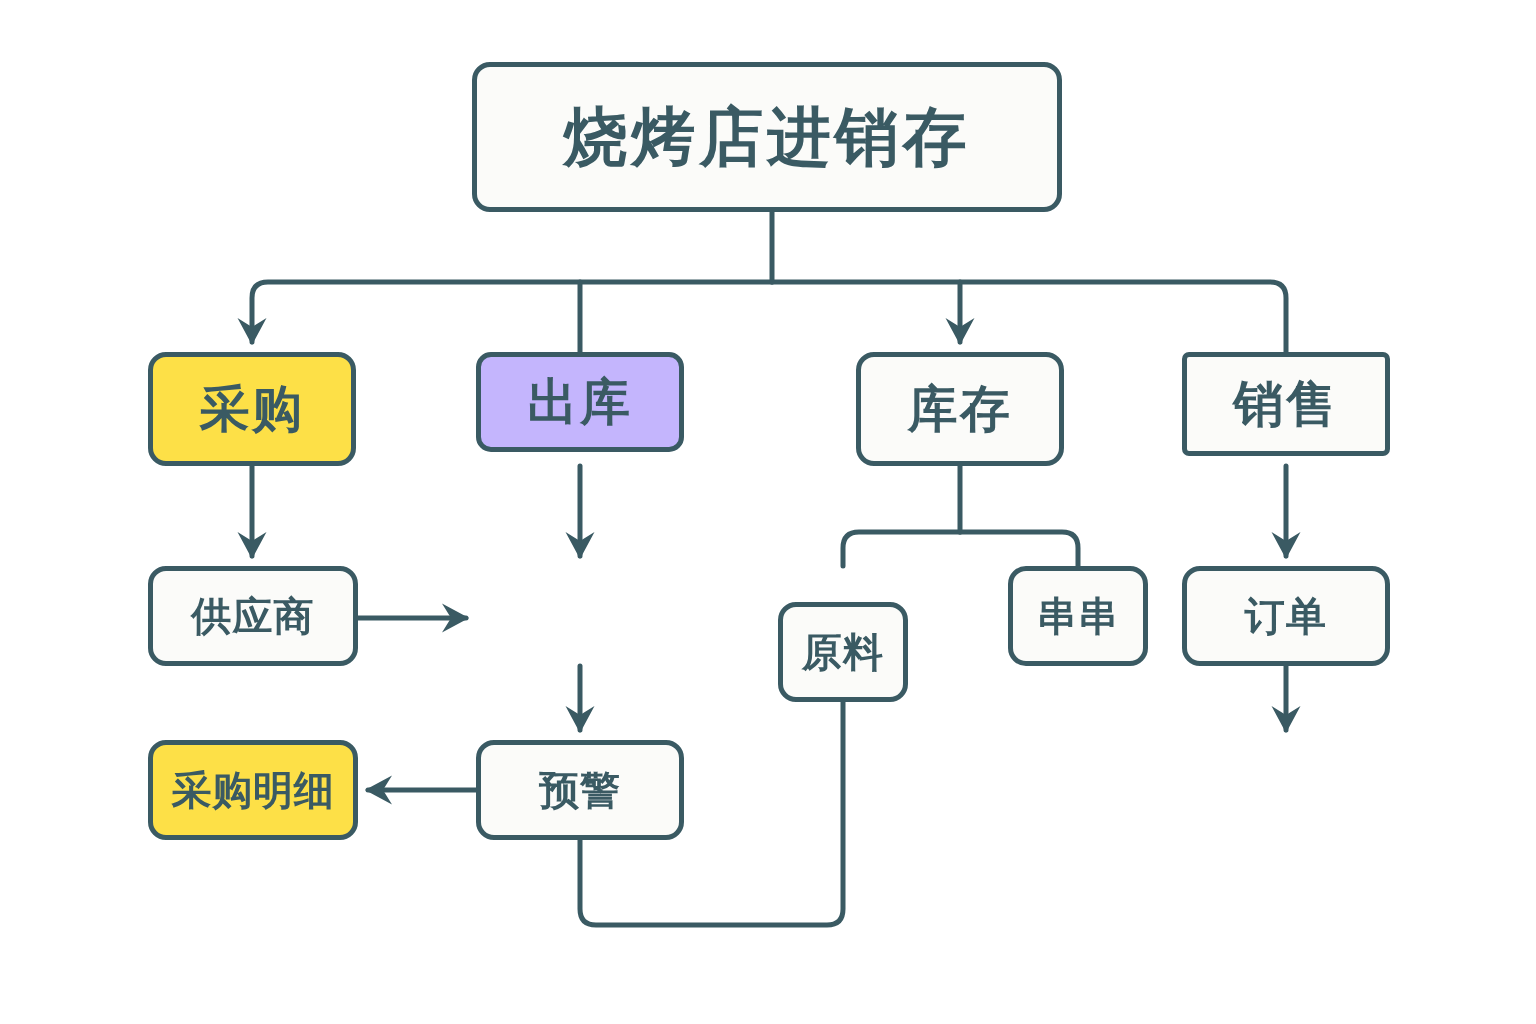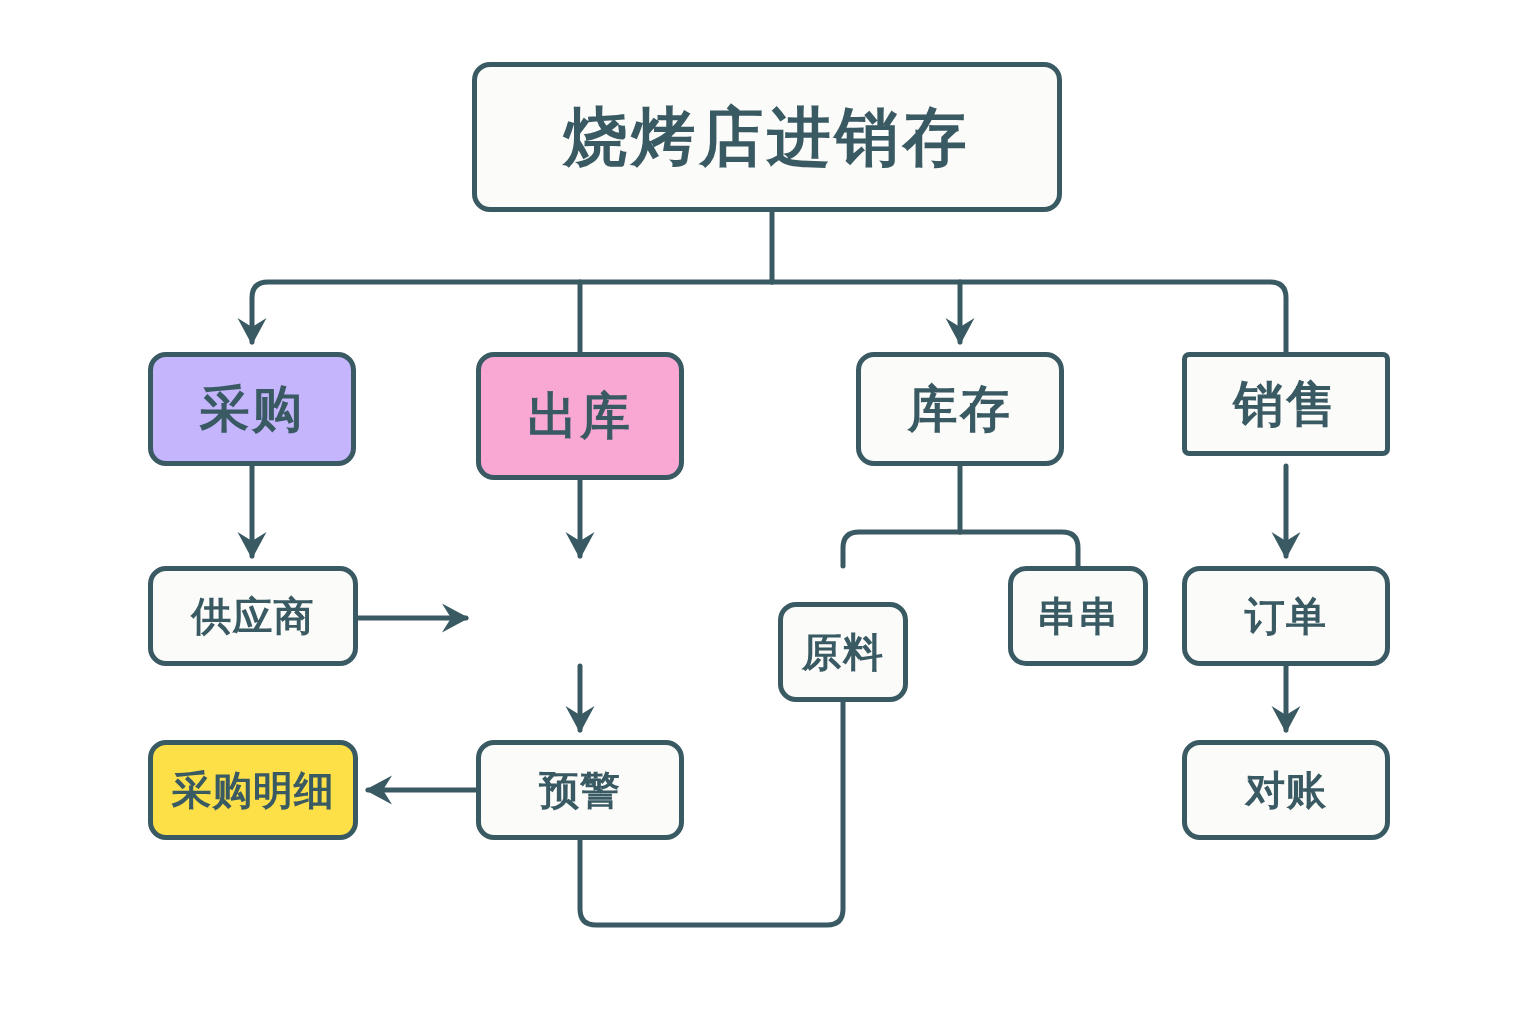--- a/index.html
+++ b/index.html
@@ -92,25 +92,25 @@
       <path d="M 1286,466 L 1286,556" marker-end="url(#arrowhead)"></path>
 
       <path d="M 1286,666 L 1286,730" marker-end="url(#arrowhead)"></path>
     </g>
   </svg>
 
   <div class="node lvl-root" style="left: 472px; top: 62px; width: 590px; height: 150px; border-color: rgb(58, 90, 99); background: rgb(251, 251, 249); color: rgb(58, 90, 99);">
     <span class="node-label">烧烤店进销存</span>
   </div>
 
-  <div class="node lvl-2" style="left: 148px; top: 352px; width: 208px; height: 114px; border-color: rgb(58, 90, 99); background: #c4b5fd; color: rgb(58, 90, 99);">
+  <div class="node lvl-2" style="left: 148px; top: 352px; width: 208px; height: 114px; border-color: rgb(58, 90, 99); background: #fde047; color: rgb(58, 90, 99);">
     <span class="node-label">采购</span>
   </div>
 
-  <div class="node lvl-2" style="left: 476px; top: 352px; width: 208px; height: 128px; border-color: rgb(58, 90, 99); background: #f9a8d4; color: rgb(58, 90, 99);">
+  <div class="node lvl-2" style="left: 476px; top: 352px; width: 208px; height: 100px; border-color: rgb(58, 90, 99); background: #c4b5fd; color: rgb(58, 90, 99); border-radius: 15px;">
     <span class="node-label">出库</span>
   </div>
 
   <div class="node lvl-2" style="left: 856px; top: 352px; width: 208px; height: 114px; border-color: rgb(58, 90, 99); background: rgb(251, 251, 249); color: rgb(58, 90, 99);">
     <span class="node-label">库存</span>
   </div>
 
   <div class="node lvl-2" style="left: 1182px; top: 352px; width: 208px; height: 104px; border-color: rgb(58, 90, 99); background: rgb(251, 251, 249); color: rgb(58, 90, 99); border-radius: 7px;">
     <span class="node-label">销售</span>
   </div>
@@ -133,17 +133,14 @@
   </div>
 
   <div class="node lvl-4" style="left: 148px; top: 740px; width: 210px; height: 100px; border-color: rgb(58, 90, 99); background: #fde047; color: rgb(58, 90, 99);">
     <span class="node-label">采购明细</span>
   </div>
 
   <div class="node lvl-4" style="left: 476px; top: 740px; width: 208px; height: 100px; border-color: rgb(58, 90, 99); background: rgb(251, 251, 249); color: rgb(58, 90, 99);">
     <span class="node-label">预警</span>
   </div>
 
-  <div class="node lvl-4" style="left: 1182px; top: 740px; width: 208px; height: 100px; border-color: rgb(58, 90, 99); background: rgb(251, 251, 249); color: rgb(58, 90, 99);">
-    <span class="node-label">对账</span>
-  </div>
 
 </div>
 
 </body></html>

